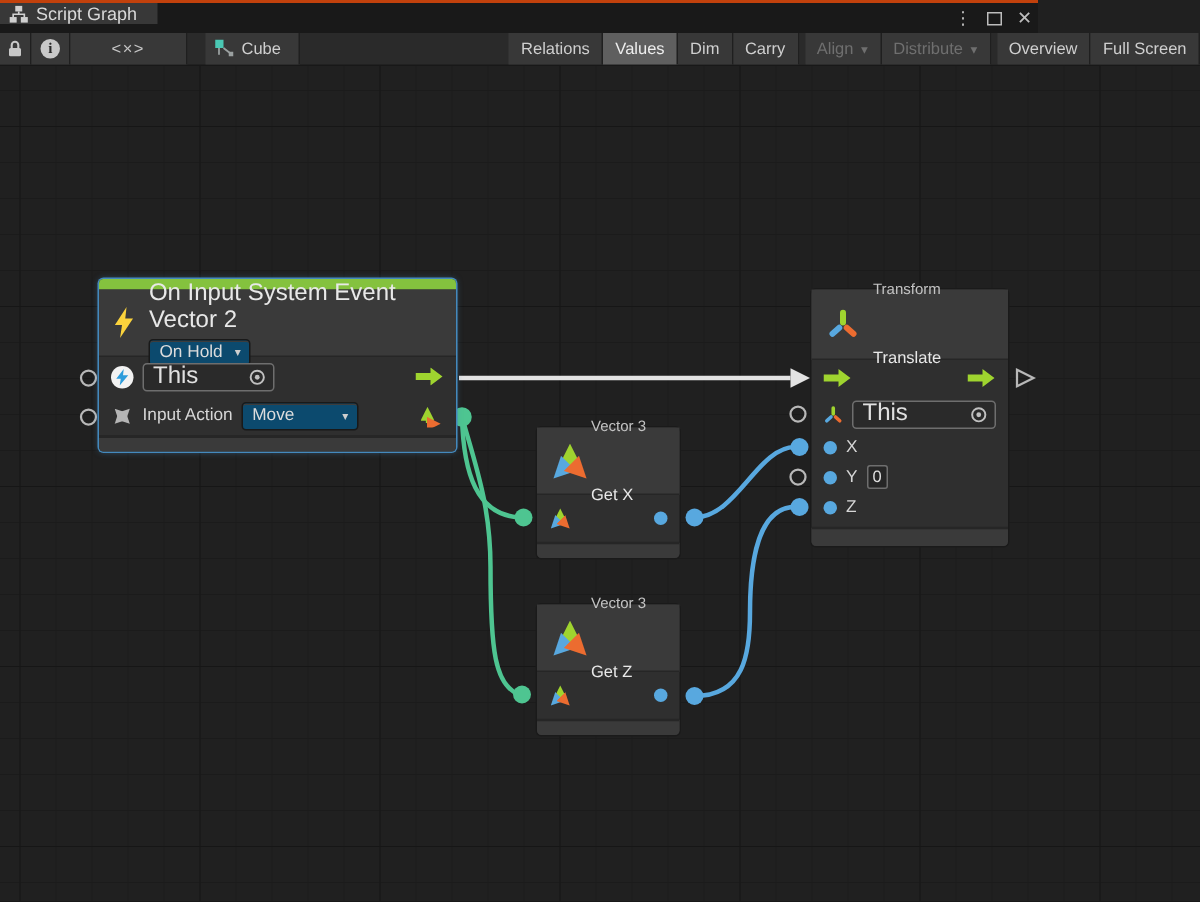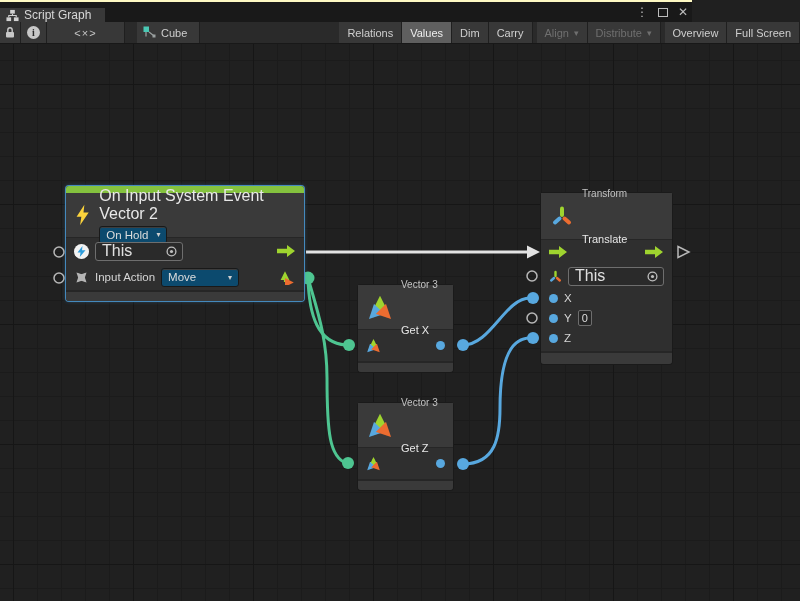--- a/index.html
+++ b/index.html
@@ -1,21 +1,21 @@
 <!DOCTYPE html>
 <html><head>
 <meta charset="utf-8">
 <style>
   * { margin:0; padding:0; box-sizing:border-box; }
   html,body { background:#111; }
   body { font-family:"Liberation Sans", sans-serif; }
   #app { position:relative; width:800px; height:601px; overflow:hidden; background:#202020; user-select:none; }
 
   
-  .tabbar { position:absolute; left:0; top:0; width:692px; height:22px; background:#191919; border-top:2px solid #fef9c3; display:flex; align-items:flex-end; }
+  .tabbar { position:absolute; left:0; top:0; width:692px; height:22px; background:#191919; border-top:2px solid #c2410c; display:flex; align-items:flex-start; }
   .tab { display:flex; align-items:center; gap:5px; background:#383838; padding:0 14px 0 6px; margin-left:0; color:#d8d8d8; font-size:12px; }
   .winctrl { position:absolute; right:4px; top:0; height:20px; display:flex; align-items:center; gap:10px; color:#bdbdbd; font-size:12px; }
   .winctrl span { cursor:default; line-height:20px; }
   .maxbox { width:10px; height:9px; border:1.5px solid #bdbdbd; display:inline-block; }
 
   
   .toolbar { position:absolute; left:0; top:22px; width:800px; height:22px; background:#2a2a2a; display:flex; align-items:stretch; font-size:11px; color:#cfcfcf; border-bottom:1px solid #181818; }
   .tbtn { display:flex; align-items:center; justify-content:center; background:#383838; border-right:1px solid #1f1f1f; padding:0 8px; white-space:nowrap; }
   .tbtn.active { background:#5f5f5f; color:#eee; }
   .tbtn.disabled { color:#6f6f6f; }
@@ -72,21 +72,21 @@
   .hdr-col { display:flex; flex-direction:column; gap:2px; }
   .hdr-cat { color:#c3c3c3; font-size:10px; }
   .hdr-title { color:#e8e8e8; font-size:11px;margin-top:32px; }
   #transform-node .row.trig { height:24px; }
   #transform-node .row.this { height:24px; }
   #transform-node .row.port { height:20px; }
   #transform-node .node-footer { height:13px; margin-top:3px; }
 
   
   .vecnode { width:95px; }
-  .vecnode .node-header { height:45px; padding:0 8px; gap:7px; }
+  .vecnode .node-header { height:45px; padding:0 8px; gap:0; }
   .vecnode .vbody { height:31px; display:flex; align-items:center; padding:0 8px; }
   .vecnode .node-footer { height:11px; }
 
   .whitecircle { width:15px; height:15px; border-radius:50%; background:#f2f2f2; display:flex; align-items:center; justify-content:center; flex:0 0 auto; }
 </style>
 </head>
 <body>
 
 <div id="app">
 

